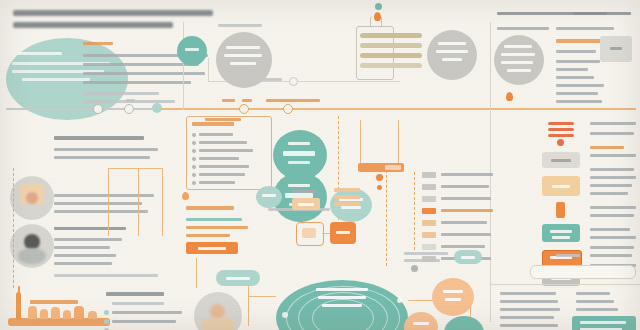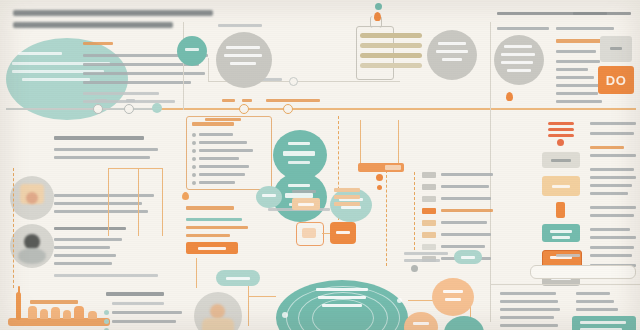--- a/index.html
+++ b/index.html
@@ -171,23 +171,20 @@
   <div class="tx m" style="left:556px;top:60px;width:44px;height:3px;"></div>
   <div class="tx m" style="left:556px;top:68px;width:32px;height:3px;"></div>
   <div class="tx m" style="left:556px;top:76px;width:38px;height:3px;"></div>
   <div class="tx m" style="left:556px;top:84px;width:48px;height:3px;"></div>
   <div class="tx m" style="left:556px;top:92px;width:42px;height:3px;"></div>
   <div class="tx m" style="left:556px;top:100px;width:46px;height:3px;"></div>
 
   <div class="box" style="left:600px;top:36px;width:32px;height:26px;background:#dcdbd5;border-radius:3px;"></div>
   <div class="tx l" style="left:610px;top:47px;width:12px;height:3px;background:#9ba09f;"></div>
 
-  <div class="box orange" style="left:598px;top:66px;width:36px;height:28px;border-radius:3px;display:flex;align-items:center;justify-content:center;">
-    <span style="color:#fdf0e4;font-size:13px;font-weight:700;letter-spacing:.5px;filter:blur(.3px);">DO</span>
-  </div>
 
   <div class="oline" style="left:492px;top:108px;width:144px;"></div>
 
   <div class="box" style="left:186px;top:116px;width:84px;height:72px;border:1px solid #e7b27d;background:transparent;"></div>
   <div class="tx o" style="left:192px;top:122px;width:42px;height:4px;"></div>
   <div class="tx m" style="left:199px;top:133px;width:34px;height:3px;"></div>
   <div class="tx m" style="left:199px;top:141px;width:48px;height:3px;"></div>
   <div class="tx m" style="left:199px;top:149px;width:54px;height:3px;"></div>
   <div class="tx m" style="left:199px;top:157px;width:40px;height:3px;"></div>
   <div class="tx m" style="left:199px;top:165px;width:50px;height:3px;"></div>

